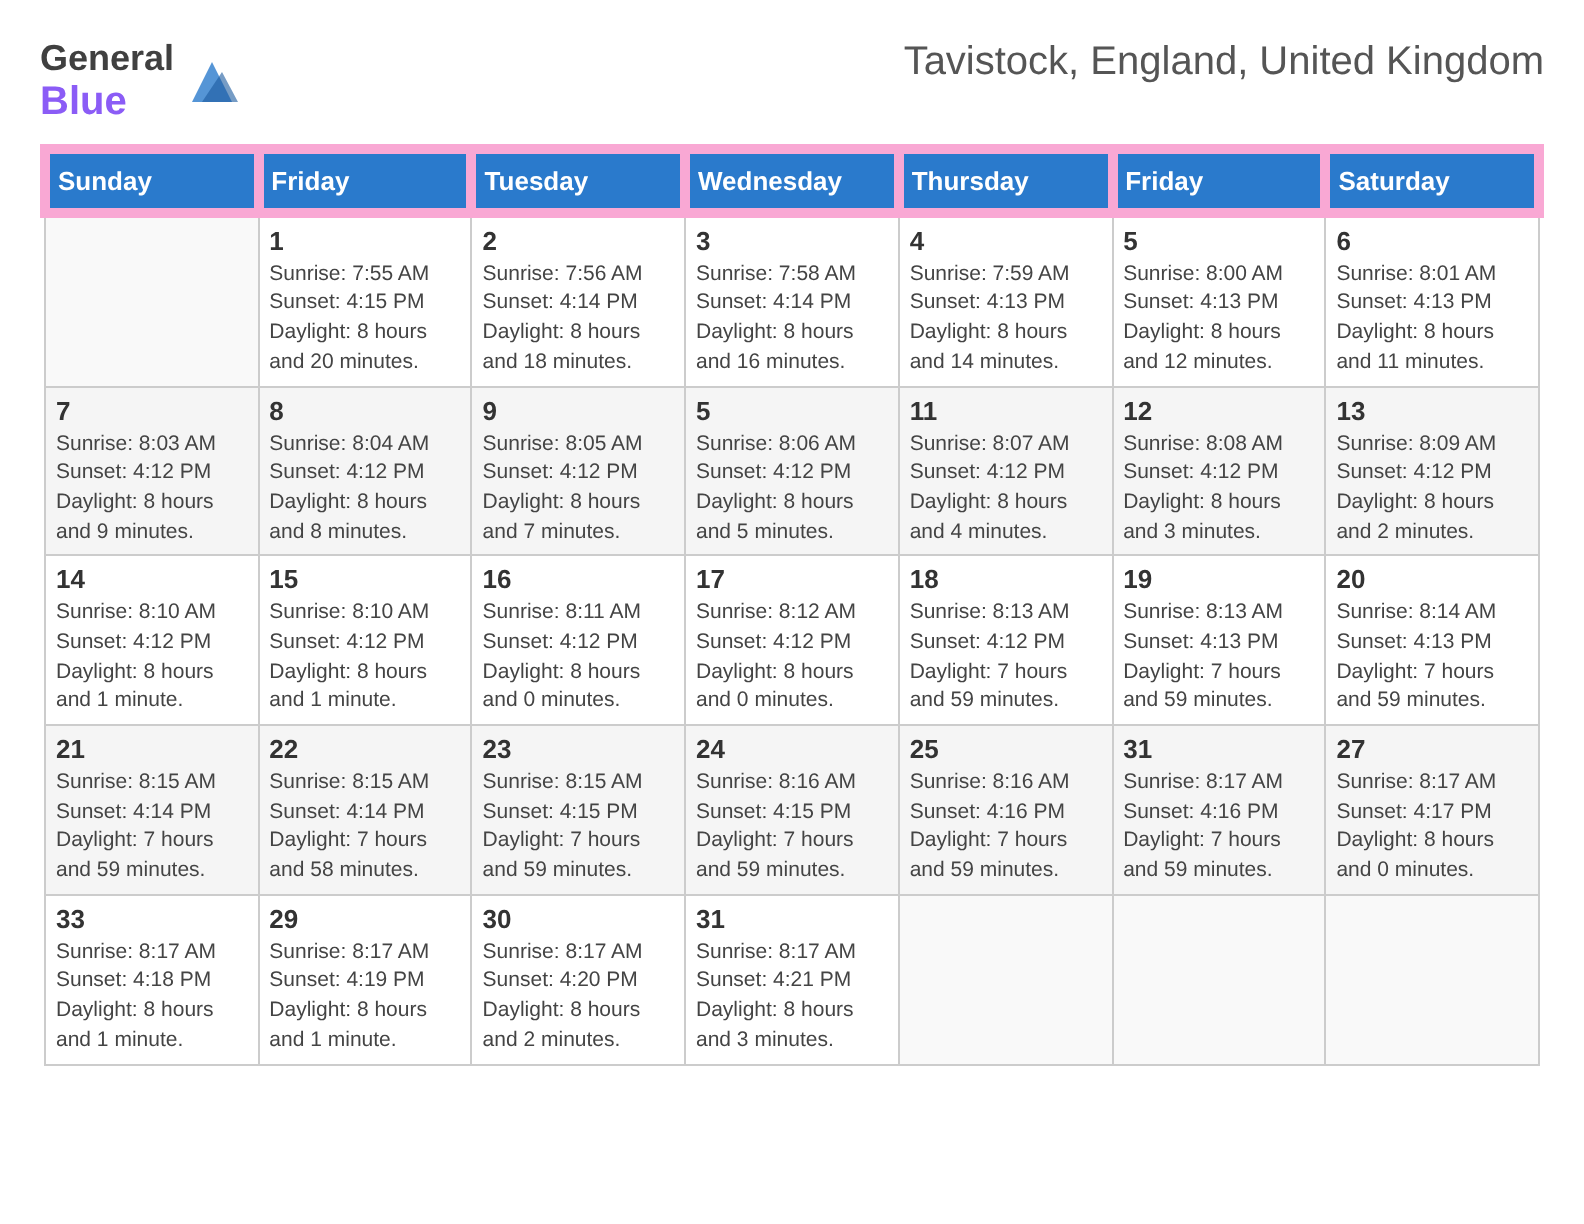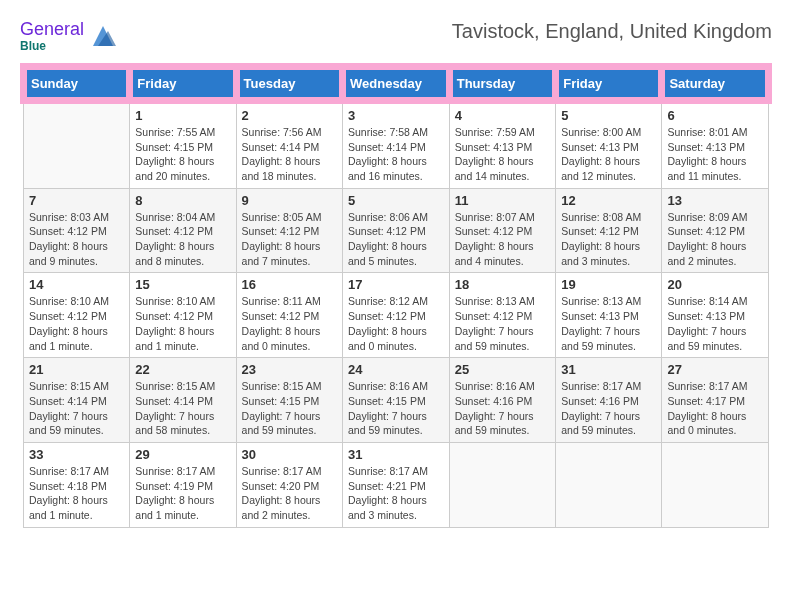--- a/index.html
+++ b/index.html
@@ -20,27 +20,27 @@
       display: flex;
       align-items: center;
     }
     .logo-text {
       display: flex;
       flex-direction: column;
       line-height: 1.1;
     }
     .logo-general {
       font-size: 18px;
-      font-weight: normal;
-      color: #6d28d9;
+      font-weight: bold;
+      color: #404040;
     }
     .logo-blue {
-      font-size: 12px;
-      font-weight: bold;
-      color: #0f766e;
+      font-size: 20px;
+      font-weight: bold;
+      color: #8b5cf6;
     }
     .logo-icon {
       width: 30px;
       height: 30px;
       margin-left: 4px;
     }
     .title-section {
       text-align: right;
     }
     .month-title {
@@ -57,21 +57,21 @@
       border-collapse: collapse;
       border: 1px solid #ccc;
     }
     .calendar th {
       background-color: #2a7acc;
       color: #fff;
       font-size: 13px;
       font-weight: bold;
       padding: 6px 4px;
       text-align: left;
-      border: 7px solid #f9a8d4;
+      border: 5px solid #f9a8d4;
     }
     .calendar td {
       border: 1px solid #ccc;
       vertical-align: top;
       padding: 4px 5px;
       width: 107px;
       min-height: 80px;
       font-size: 11px;
       color: #333;
       background: #fff;

